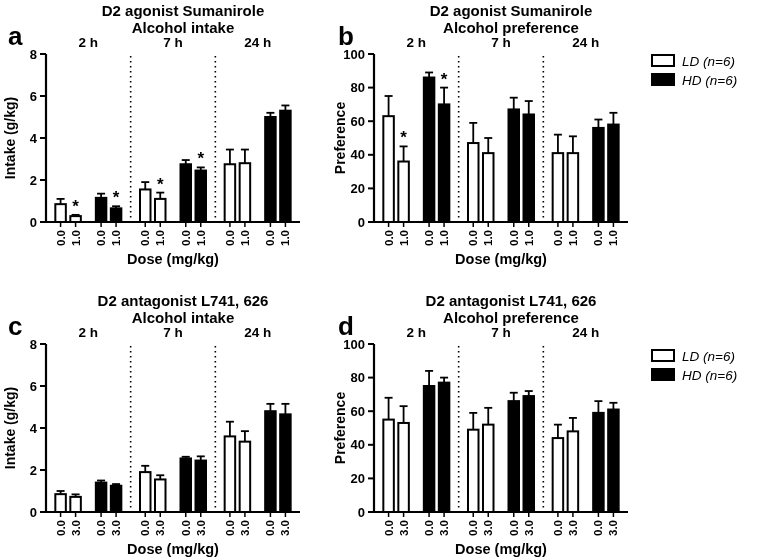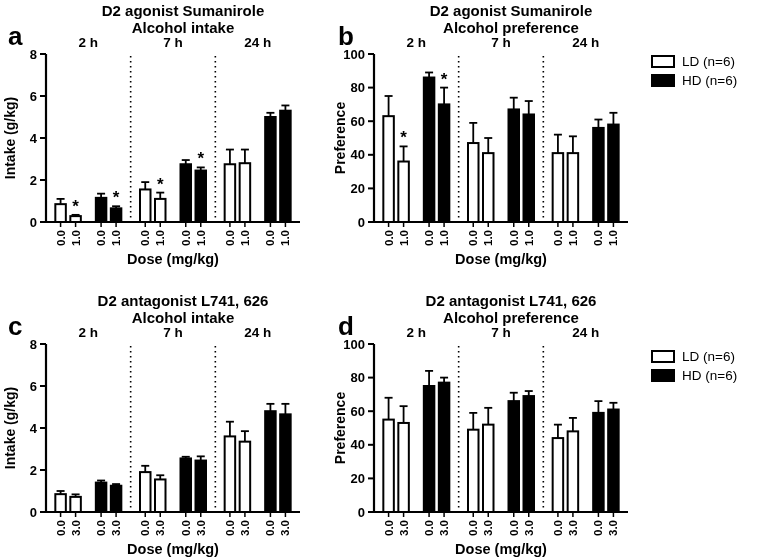--- a/index.html
+++ b/index.html
@@ -1,21 +1,21 @@
 <!DOCTYPE html>
 <html><head>
 <meta charset="utf-8">
 <style>
   html,body{margin:0;padding:0;}
   body{width:761px;height:560px;background:#ffffff;font-family:"Liberation Sans",sans-serif;}
   #figure{position:relative;width:761px;height:560px;background:#ffffff;overflow:hidden;}
   .panel{position:absolute;}
   svg text{font-family:"Liberation Sans",sans-serif;fill:#000;}
   .legend{position:absolute;display:flex;flex-direction:column;gap:5px;}
-  .legend-row{display:flex;align-items:center;gap:7px;height:14px;}
+  .legend-row{display:flex;gap:7px;height:14px;font-style:italic;}
   .swatch{width:20px;height:9px;border:2px solid #000;display:inline-block;box-sizing:content-box;}
   .legend-label{font-size:13.5px;color:#000;white-space:nowrap;}
 </style>
 </head>
 <body>
 
 <div id="figure">
 
   <div class="panel" id="panel-a" style="left:0;top:0;"><svg width="332" height="270" viewBox="0 0 332 270">
         <text x="8" y="45" font-size="26" font-weight="bold">a</text>

